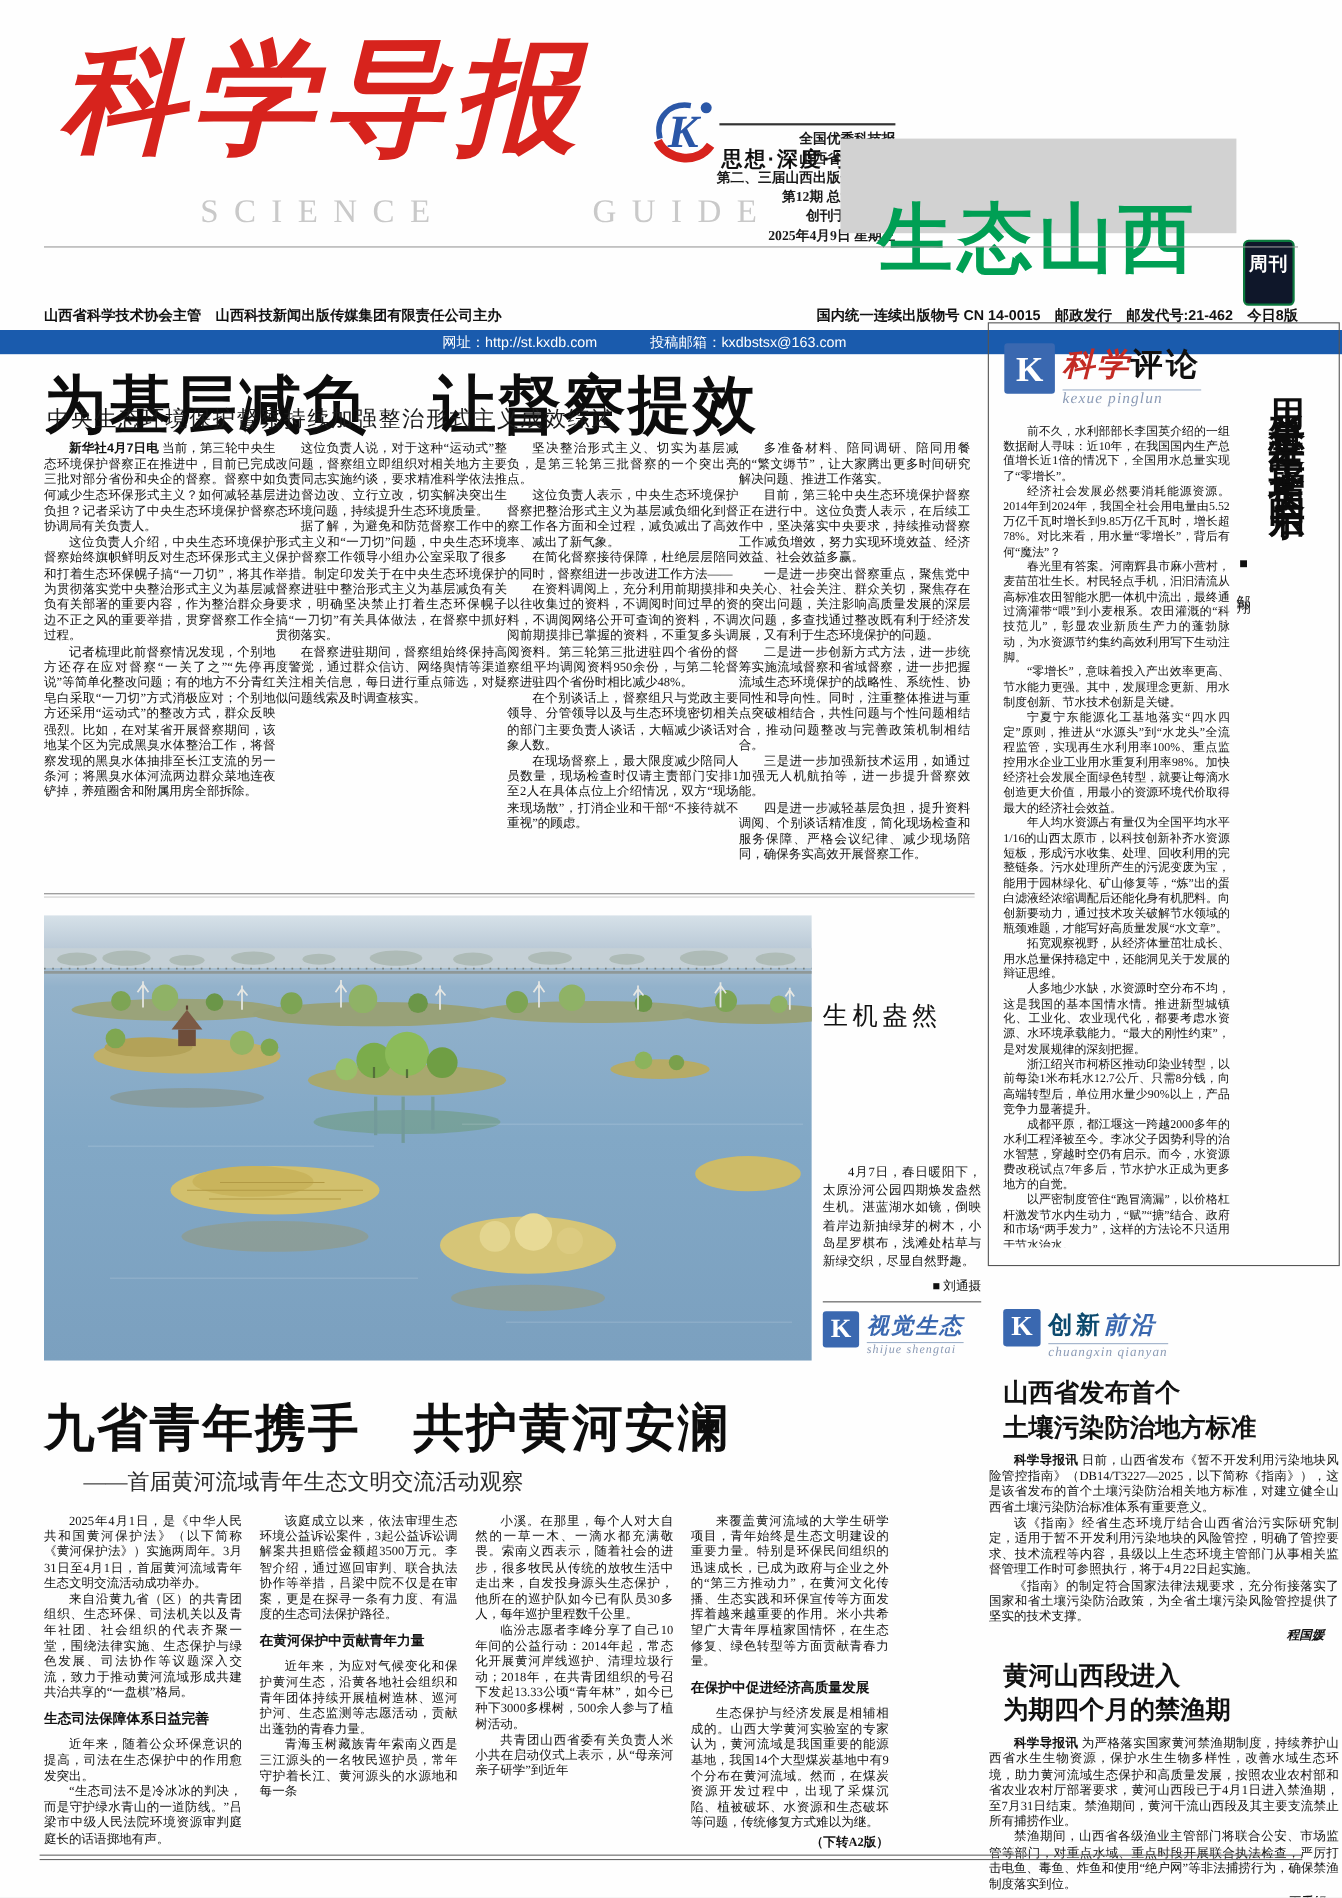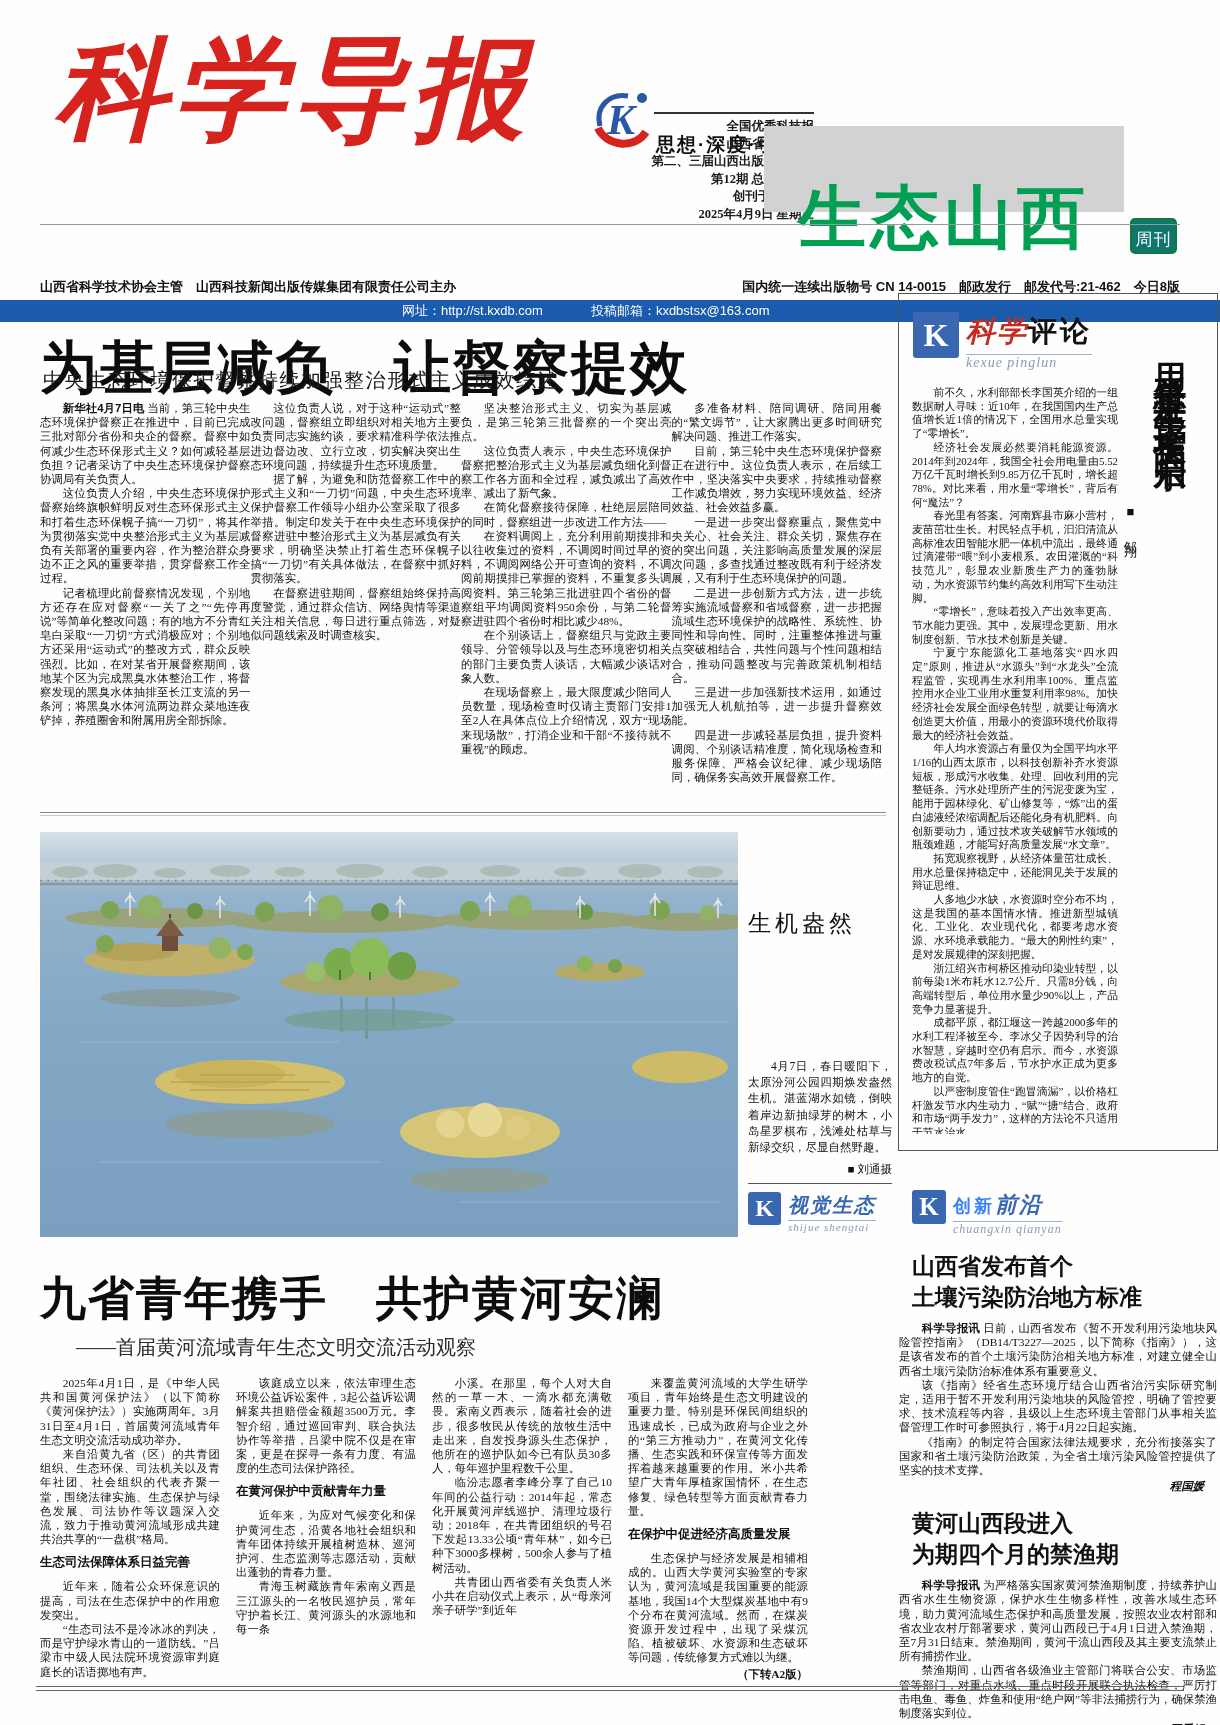--- a/index.html
+++ b/index.html
@@ -15,22 +15,22 @@
            font-size:30px;letter-spacing:14px;color:#c9c9c9;}
   .klogo{left:590px;top:86px;width:62px;height:66px;}
   .slogan-left{left:656px;top:84px;font-size:19px;font-weight:700;letter-spacing:2px;}
   .slogan-rule{left:654px;top:112px;width:160px;border-top:2px solid #333;height:0;}
   .accolades{left:556px;top:118px;width:258px;text-align:right;font-size:12.5px;
              line-height:17.5px;font-weight:600;color:#1a1a1a;}
   .eco-slogan{left:828px;top:92px;width:310px;font-size:17px;color:#12814d;
               letter-spacing:3px;font-weight:600;}
   .band{left:764px;top:126px;width:360px;height:86px;background:#d2d2d2;text-align:center;}
   .band-title{font-size:68px;font-weight:900;color:#009f54;letter-spacing:5px;line-height:86px;}
-  .weekly{left:1130px;top:170px;width:47px;height:36px;background:#0f766e;border:2px solid #0c7a3e;
-          border-radius:5px;color:#fff;font-size:17px;font-weight:400;text-align:center;
+  .weekly{left:1130px;top:170px;width:47px;height:60px;background:#0f172a;border:2px solid #0c7a3e;
+          border-radius:5px;color:#fff;font-size:17px;font-weight:700;text-align:center;
           line-height:40px;letter-spacing:1px;box-sizing:border-box;}
   .rule-a{left:40px;top:224px;width:1140px;border-top:1px solid #999;height:0;}
   .info-left{left:40px;top:230px;font-size:13px;font-weight:600;}
   .info-right{left:640px;top:230px;width:540px;text-align:right;font-size:13px;font-weight:600;}
   .bluebar{left:0;top:252px;width:1220px;height:22px;background:#1a5bad;display:flex;
            padding-left:402px;gap:48px;box-sizing:border-box;color:#fff;font-size:13px;
            line-height:22px;}
 
   
   .lead-h{left:40px;top:282px;font-size:57px;font-weight:900;letter-spacing:2px;color:#0c0c0c;}
@@ -81,21 +81,21 @@
   .youth-cols{left:40px;top:1376px;width:768px;height:308px;display:flex;gap:16px;}
   .youth-cols .col{flex:1;overflow:hidden;}
   .colh{font-family:"Liberation Sans","DejaVu Sans",sans-serif;font-weight:700;font-size:12.5px;
         margin:8px 0;text-indent:0;text-align:left;}
   .turn{text-align:right;font-weight:700;font-size:11.4px;margin-top:2px;}
 
   
   .inno{left:898px;top:1162px;width:320px;}
   .inno-badge{margin:28px 0 0 14px;}
   .inno-badge .ksq{width:34px;height:34px;font-size:25px;line-height:34px;}
-  .inno-black{font-weight:700;font-size:18px;letter-spacing:3px;color:#3b82f6;
+  .inno-black{font-weight:700;font-size:22px;letter-spacing:3px;color:#0c4a6e;
               font-family:"Liberation Sans","DejaVu Sans",sans-serif;text-align:center;}
   .inno-blue{font-weight:700;font-size:22px;font-style:italic;color:#3a68b0;letter-spacing:2px;}
   .inno-badge .badge-py{font-size:12px;margin-top:1px;}
   .inno-title{margin:14px 0 0 14px;font-size:23px;font-weight:900;line-height:31px;
               font-family:"Liberation Sans","DejaVu Sans",sans-serif;}
   .inno-body{margin:8px 0 0 1px;width:318px;}
   .inno-body p{margin:0;text-indent:2em;text-align:justify;font-size:11.4px;line-height:14.2px;}
   .inno-author{width:318px;text-align:right;padding-right:12px;font-size:11.4px;font-weight:600;
                box-sizing:border-box;margin-top:2px;font-style:italic;}
 
@@ -103,20 +103,24 @@
   .foot-rule{left:36px;top:1686px;width:1148px;height:3px;border-top:1px solid #666;border-bottom:1px solid #666;}
   .foot{left:36px;top:1694px;width:1148px;font-size:10.3px;text-align:center;color:#222;
         letter-spacing:-0.2px;}
 </style>
 </head>
 <body>
 
 <div class="page">
 
   <div class="abs mast-title">科学导报</div>
+  <div class="abs mast-en">
+    <span>SCIENCE</span>
+    <span>GUIDE</span>
+  </div>
 
   <svg class="abs klogo" viewBox="0 0 62 66">
     <path d="M10 40 C5 20 20 7 38 10" stroke="#2b57a7" stroke-width="5" fill="none"></path>
     <path d="M8 42 C16 60 44 64 56 46" stroke="#d7231d" stroke-width="8" fill="none"></path>
     <text x="17" y="48" font-size="42" font-weight="bold" font-style="italic" fill="#2b57a7" font-family="Liberation Serif, serif">K</text>
     <circle cx="52" cy="12" r="5" fill="#2b57a7"></circle>
   </svg>
 
   <div class="abs slogan-left sans">思想·深度·引导</div>
   <div class="abs slogan-rule"></div>

